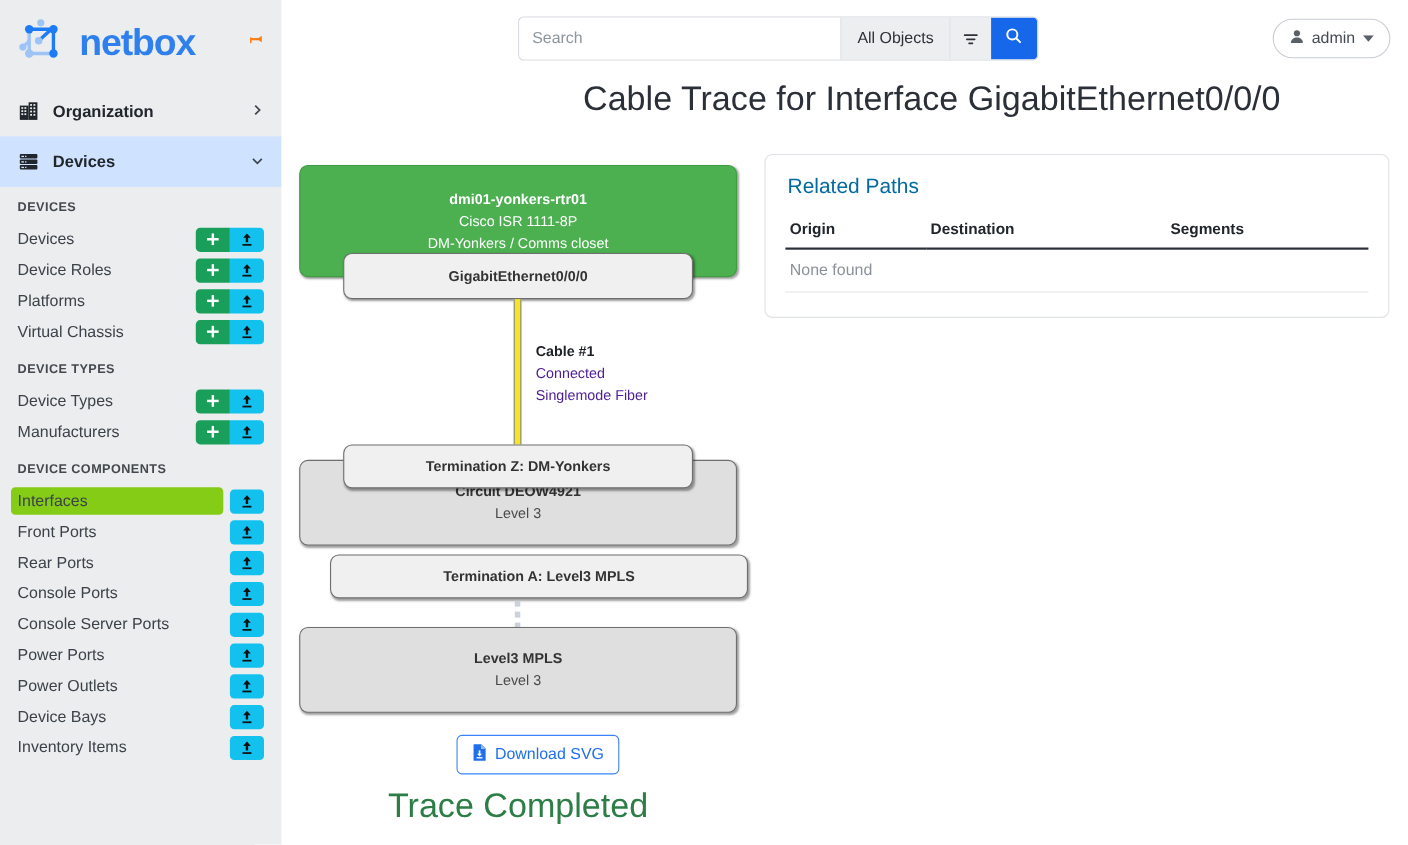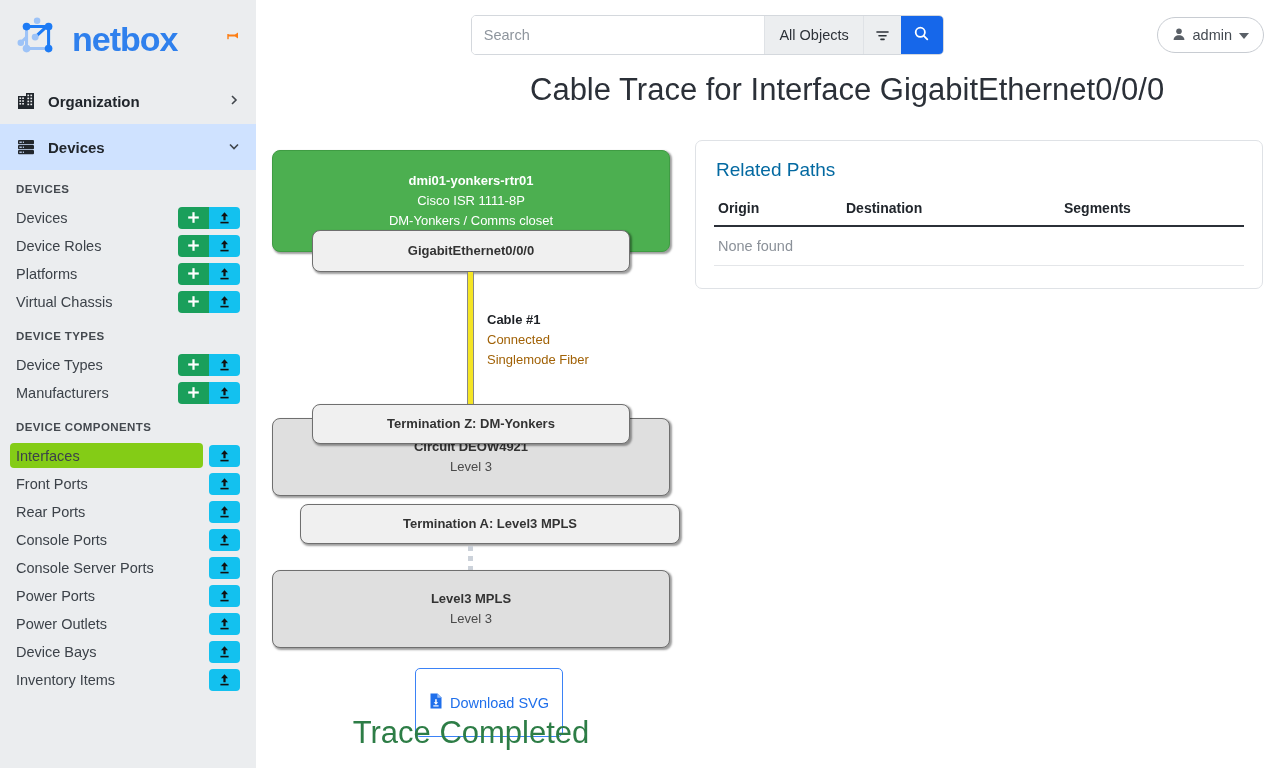--- a/index.html
+++ b/index.html
@@ -176,33 +176,33 @@
   .node-provider .n-sub { color: #4a4a4a; }
 
   .cable-line {
     position: absolute;
     width: 7px;
     background: #f5e525;
     border-left: 1px solid #888; border-right: 1px solid #888;
   }
   .cable-label { position: absolute; text-align: left; }
   .cable-label .c-name { font-size: 13px; font-weight: 700; color: #1d2025; line-height: 20px; }
-  .cable-label .c-row { font-size: 13px; color: #a16207; line-height: 20px; }
+  .cable-label .c-row { font-size: 13px; color: #4c1d95; line-height: 20px; }
 
   .dotted-link {
     position: absolute; width: 5px;
     background-image: linear-gradient(to bottom, #ccd2da 55%, rgba(255,255,255,0) 0%);
     background-size: 5px 10px;
     background-repeat: repeat-y;
   }
 
   .dl-btn-wrap { position: absolute; width: 398px; text-align: center; }
   .dl-btn {
     display: inline-flex; align-items: center; gap: 7px;
-    padding: 24px 13px;
+    padding: 7px 13px;
     border: 1px solid #3b82f6; border-radius: 5px;
     background: #fff; color: #1f6feb;
     font-size: 14.5px; cursor: pointer;
     font-family: "Liberation Sans", sans-serif;
     margin-left: 36px;
   }
   .trace-status {
     position: absolute; width: 398px; text-align: center;
     font-size: 31px; color: #2d7d46; font-weight: 400;
   }

